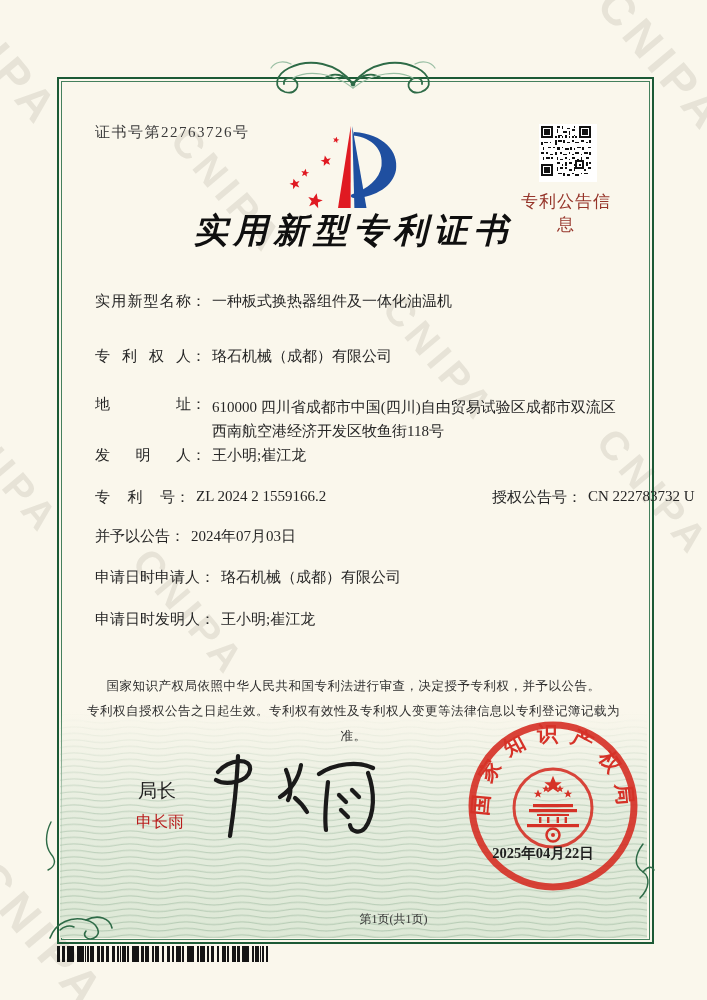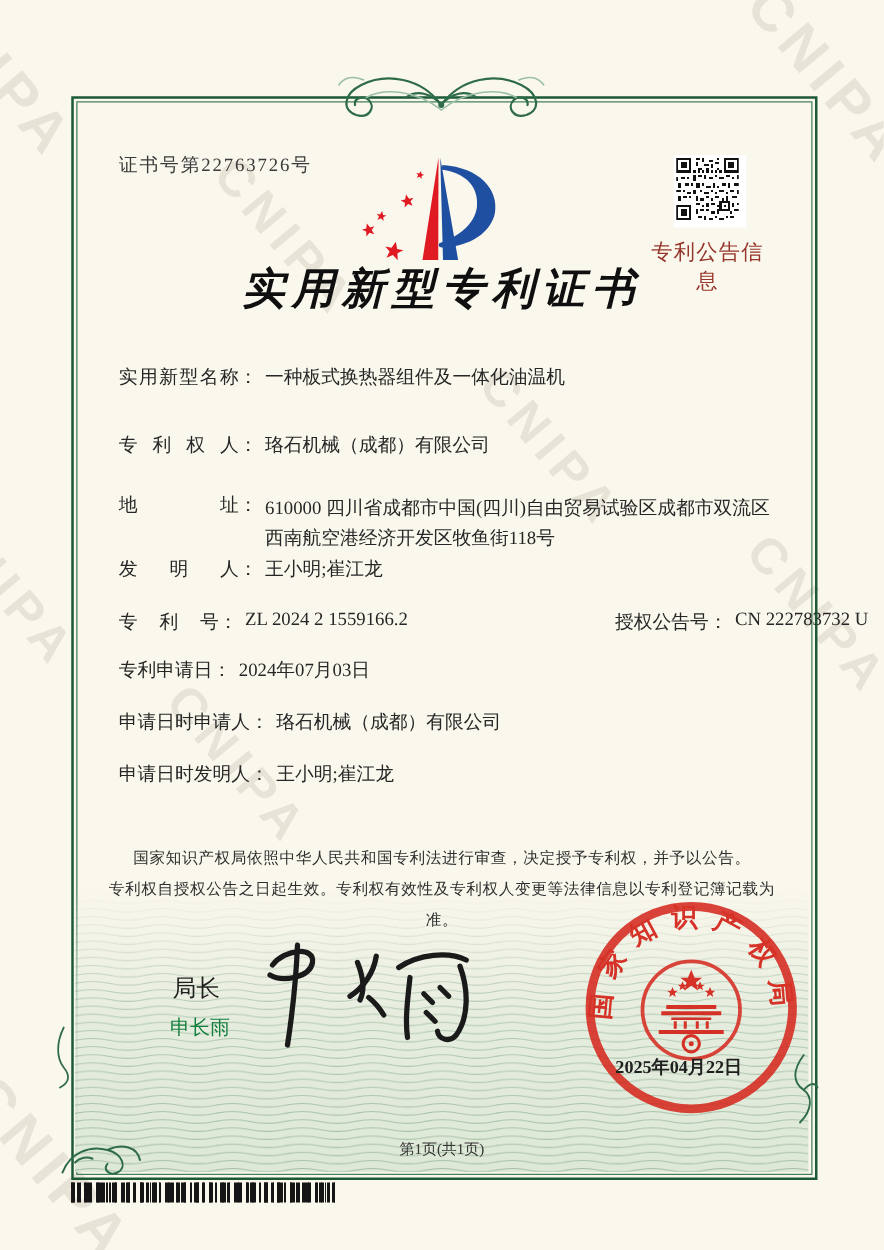--- a/index.html
+++ b/index.html
@@ -30,26 +30,26 @@
   .val{margin-left:6px;vertical-align:top;}
   .val-wrap{display:inline-block;width:405px;white-space:normal;line-height:24px;}
   .col2{position:absolute;left:397px;top:0;}
   
   #statement{position:absolute;left:75px;top:674px;width:557px;text-align:center;
              font-size:12.5px;letter-spacing:0.5px;line-height:25px;color:#2f2f2f;}
   
   #sig-title{position:absolute;left:138px;top:778px;font-family:Liberation Sans, sans-serif;
              font-size:19px;color:#1f1f1f;}
   #sig-name{position:absolute;left:136px;top:812px;font-family:Liberation Sans, sans-serif;
-            font-size:16px;color:#15803d;}
+            font-size:16px;color:#b91c1c;}
   #signature-svg{position:absolute;left:200px;top:740px;}
   
   #seal{position:absolute;left:463px;top:716px;width:180px;height:180px;opacity:0.95;}
   
-  #page-no{position:absolute;left:57px;top:911px;width:593px;text-align:center;font-size:12px;color:#333;}
+  #page-no{position:absolute;left:57px;top:911px;width:593px;text-align:center;font-size:12px;color:#333;padding-left:40px;}
   #barcode{position:absolute;left:57px;top:946px;width:211px;height:16px;
     background-image:
       repeating-linear-gradient(90deg,#151515 0 2px,transparent 2px 5px),
       repeating-linear-gradient(90deg,#151515 0 1px,transparent 1px 7px),
       repeating-linear-gradient(90deg,#151515 0 3px,transparent 3px 11px);}
   .flourish{position:absolute;pointer-events:none;}
   svg{display:block;}
 </style>
 </head>
 <body>
@@ -188,21 +188,21 @@
     <span class="lbl w6">地址</span><span>：</span><span class="val val-wrap">610000 四川省成都市中国(四川)自由贸易试验区成都市双流区西南航空港经济开发区牧鱼街118号</span>
   </div>
   <div class="row" style="top:446px">
     <span class="lbl w6">发明人</span><span>：</span><span class="val">王小明;崔江龙</span>
   </div>
   <div class="row" style="top:488px;width:555px">
     <span class="lbl w5">专利号</span><span>：</span><span class="val">ZL 2024 2 1559166.2</span>
     <span class="col2"><span>授权公告号</span><span>：</span><span class="val">CN 222783732 U</span></span>
   </div>
   <div class="row" style="top:527px;width:555px">
-    <span>专利申请日</span><span>：</span><span class="val">2024年07月03日</span>
+    <span>并予以公告</span><span>：</span><span class="val">2024年07月03日</span>
   </div>
   <div class="row" style="top:568px">
     <span>申请日时申请人</span><span>：</span><span class="val">珞石机械（成都）有限公司</span>
   </div>
   <div class="row" style="top:610px">
     <span>申请日时发明人</span><span>：</span><span class="val">王小明;崔江龙</span>
   </div>
 
   <div id="statement">
     <div>国家知识产权局依照中华人民共和国专利法进行审查，决定授予专利权，并予以公告。</div>

